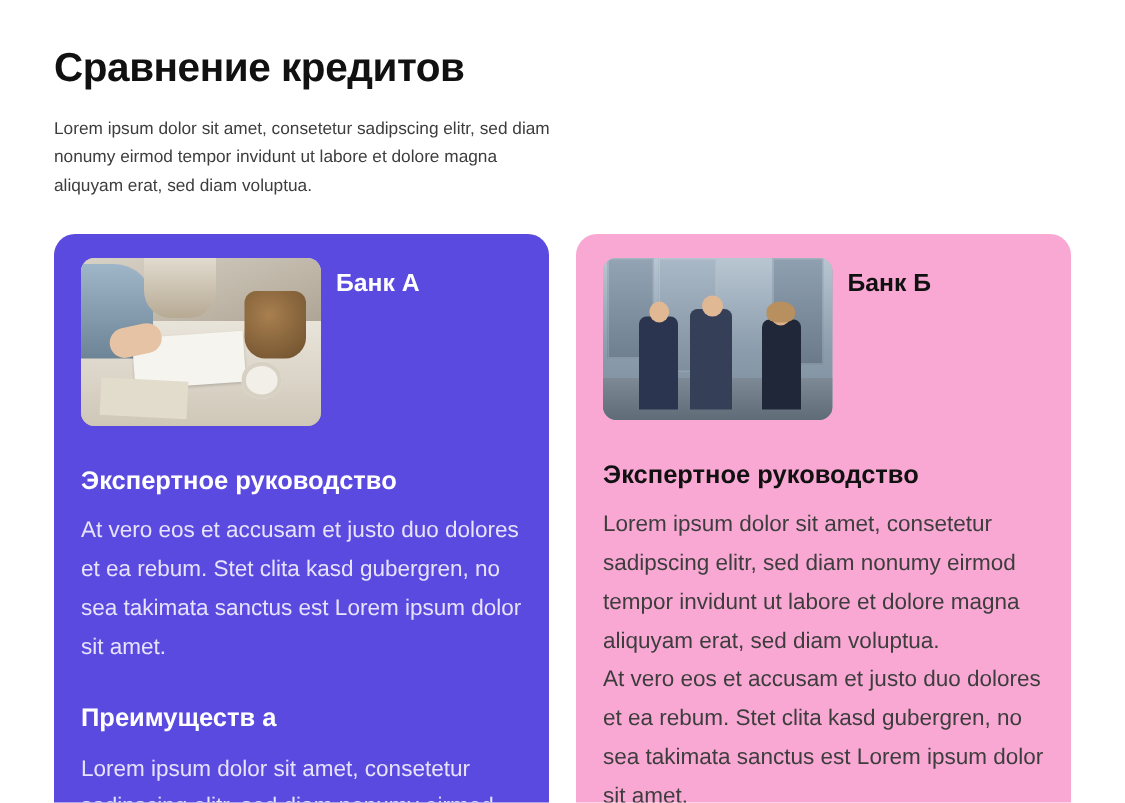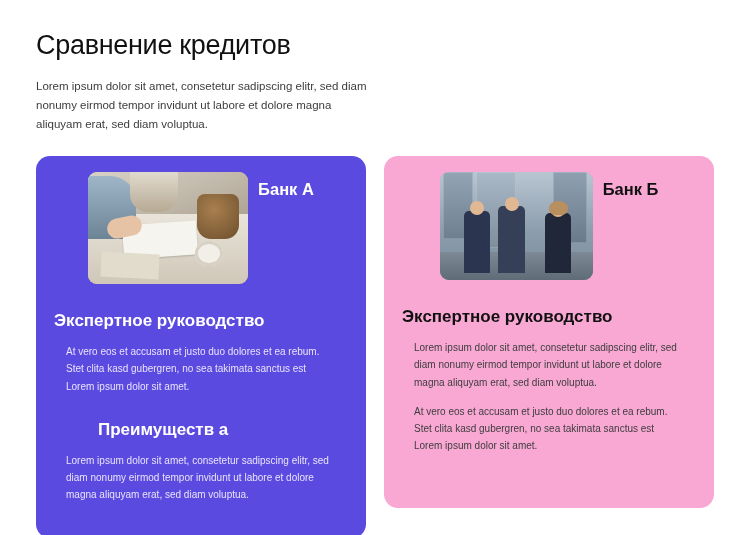--- a/index.html
+++ b/index.html
@@ -16,21 +16,21 @@
   }
   .page {
     position: relative;
     width: 750px;
     height: 535px;
     box-sizing: border-box;
     padding: 30px 36px 0 36px;
   }
   .page-title {
     font-size: 27px;
-    font-weight: normal;
+    font-weight: bold;
     letter-spacing: -0.3px;
     color: #111111;
     margin: 0 0 16px 0;
   }
   .intro {
     font-size: 11.5px;
     line-height: 1.65;
     color: #3d3d3d;
     max-width: 340px;
     margin: 0 0 22px 0;
@@ -53,21 +53,21 @@
     min-height: 352px;
   }
   .card-b {
     background: #f9a8d4;
     color: #1a1a1a;
     min-height: 352px;
   }
   .card-head {
     display: flex;
     align-items: flex-start;
-    justify-content: center;
+    justify-content: flex-start;
     gap: 10px;
   }
   .photo {
     width: 160px;
     height: 112px;
     border-radius: 9px;
     overflow: hidden;
     flex: 0 0 auto;
     position: relative;
     background: #cfc9bd;
@@ -87,27 +87,27 @@
   .card-b .bank-label { color: #111111; }
   .sec-title {
     font-size: 17px;
     font-weight: bold;
     margin: 26px 0 10px 0;
     line-height: 1.25;
   }
   .card-a .sec-title { color: #ffffff; }
   .card-b .sec-title { color: #111111; }
   .sec-body {
-    font-size: 10px;
+    font-size: 15px;
     line-height: 1.72;
-    margin: 12px;
+    margin: 0;
   }
   .card-a .sec-body { color: #e7e3fb; }
   .card-b .sec-body { color: #3d3d3d; }
-  .sec-title.second { margin-top: 24px; margin-left: 44px; }
+  .sec-title.second { margin-top: 24px; }
 
   
   .ph-a-bg {
     position: absolute; inset: 0;
     background: linear-gradient(160deg, #d8d2c6 0%, #b9b0a1 45%, #8d8477 100%);
   }
   .ph-a-table {
     position: absolute; left: 0; right: 0; bottom: 0; height: 62%;
     background: linear-gradient(180deg, #e9e4da 0%, #cfc7b8 100%);
   }

